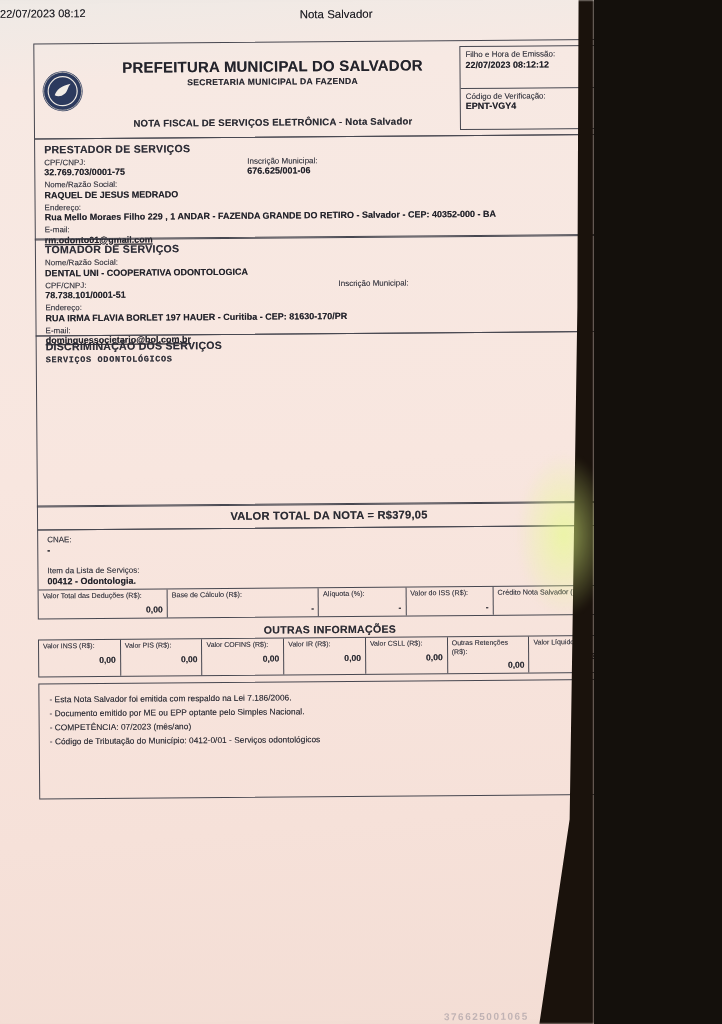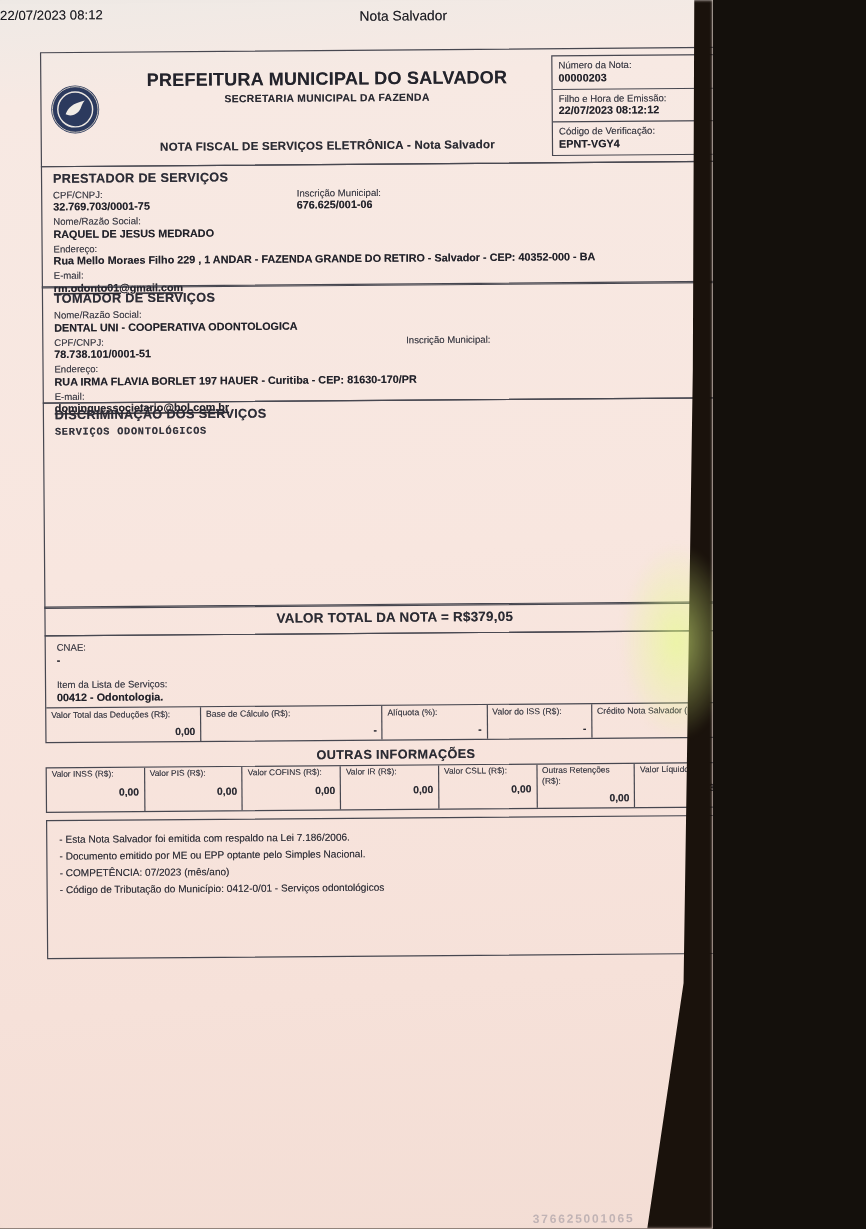--- a/index.html
+++ b/index.html
@@ -108,24 +108,20 @@
             <path d="M13 25 C15 19 19 16 29 13.5 C25.5 17.5 26.5 20.5 23 23.5 C20 26.2 16 26.6 13 25 Z" fill="#f1ece6"></path>
           </svg>
         </div>
         <div class="header-titles">
           <div class="h-city">PREFEITURA MUNICIPAL DO SALVADOR</div>
           <div class="h-sec">SECRETARIA MUNICIPAL DA FAZENDA</div>
           <div class="h-doc">NOTA FISCAL DE SERVIÇOS ELETRÔNICA - Nota Salvador</div>
         </div>
         <div class="info-box">
           <div class="info-row">
-            <span class="flabel">Número da Nota:</span>
-            <span class="fvalue">00000203</span>
-          </div>
-          <div class="info-row">
             <span class="flabel">Filho e Hora de Emissão:</span>
             <span class="fvalue">22/07/2023 08:12:12</span>
           </div>
           <div class="info-row">
             <span class="flabel">Código de Verificação:</span>
             <span class="fvalue">EPNT-VGY4</span>
           </div>
         </div>
       </div>
 

